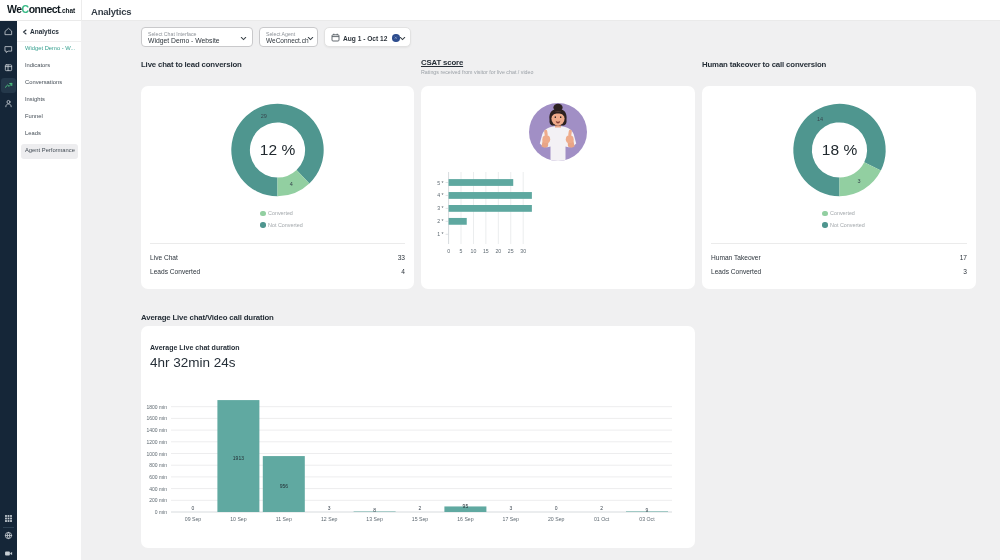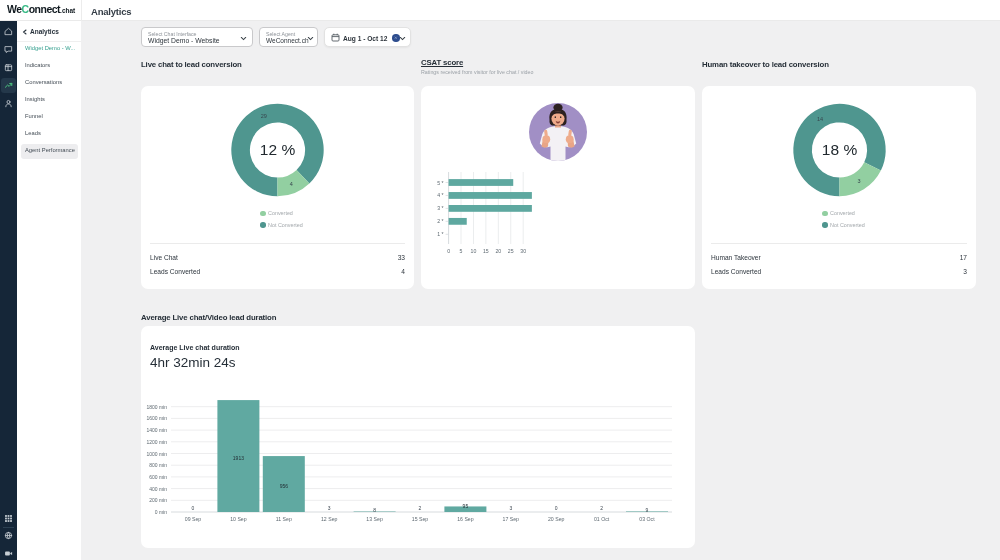--- a/index.html
+++ b/index.html
@@ -152,21 +152,21 @@
         <path d="M0.8 0.8 L3.2 3.2 M3.2 0.8 L0.8 3.2" stroke="#8fa3cc" stroke-width="0.8"></path>
       </svg>
     <svg class="chev" style="right:4px;top:7px" viewBox="0 0 8 8">
         <path d="M1.5 2.8 L4 5.2 L6.5 2.8" stroke="#3a4249" stroke-width="1.2" fill="none" stroke-linecap="round"></path>
       </svg>
   </div>
 
   <div class="ctitle" style="left:60px; top:39px;text-align:right;">Live chat to lead conversion</div>
   <div class="ctitle" style="left:340px; top:37px;text-decoration:underline;">CSAT score</div>
   <div class="csub" style="left:340px; top:48px;">Ratings received from visitor for live chat / video</div>
-  <div class="ctitle" style="left:621px; top:39px;">Human takeover to lead conversion</div>
+  <div class="ctitle" style="left:621px; top:39px;">Human takeover to call conversion</div>
 
   <div class="card" style="left:60px; top:65px; width:273px; height:203px;">
     <svg style="position:absolute;left:0;top:0" width="273" height="130" viewBox="0 0 273 130">
       <path d="M136.50 110.20 A46.20 46.20 0 1 1 168.38 97.43 L155.55 83.97 A27.60 27.60 0 1 0 136.50 91.60 Z" fill="#4f968f"></path>
       <path d="M168.38 97.43 A46.20 46.20 0 0 1 136.50 110.20 L136.50 91.60 A27.60 27.60 0 0 0 155.55 83.97 Z" fill="#92cfa1"></path>
       <text x="122.7" y="31.6" font-size="5.5" fill="#37474f" text-anchor="middle">29</text>
       <text x="150.3" y="100.3" font-size="5.5" fill="#37474f" text-anchor="middle">4</text>
       <text x="136.5" y="69" font-size="15.5" fill="#21292f" text-anchor="middle" font-weight="500">12 %</text>
     </svg>
     <div class="legend" style="left:119px; top:124px;"><span class="dot" style="background:#92cfa1;"></span>Converted</div>
@@ -248,21 +248,21 @@
     </svg>
     <div class="legend" style="left:120px; top:124px;"><span class="dot" style="background:#92cfa1;"></span>Converted</div>
     <div class="legend" style="left:120px; top:135.5px;"><span class="dot" style="background:#4f968f;"></span>Not Converted</div>
     <div class="rowline" style="top:157px;"></div>
     <div class="rowlab" style="top:168px;">Human Takeover</div>
     <div class="rowval" style="top:168px;">17</div>
     <div class="rowlab" style="top:182px;">Leads Converted</div>
     <div class="rowval" style="top:182px;">3</div>
   </div>
 
-  <div class="ctitle" style="left:60px; top:292px;">Average Live chat/Video lead duration</div>
+  <div class="ctitle" style="left:60px; top:292px;">Average Live chat/Video call duration</div>
   <div class="card" style="left:60px; top:305px; width:554px; height:222px;">
     <div style="position:absolute;left:9px;top:17.5px;font-size:7px;font-weight:bold;color:#262f38;">Average Live chat duration</div>
     <div style="position:absolute;left:9px;top:28.5px;font-size:13.5px;color:#262f38;">4hr 32min 24s</div>
     <svg id="bigchart" style="position:absolute;left:0;top:60px" width="554" height="150" viewBox="0 0 554 150">
         <line x1="30" y1="126" x2="531" y2="126" stroke="#d7dbde" stroke-width="1"></line>
         <text x="26" y="128" font-size="5" fill="#5f6a72" text-anchor="end">0 min</text>
         <line x1="30" y1="114.3" x2="531" y2="114.3" stroke="#ededee" stroke-width="1"></line>
         <text x="26" y="116.3" font-size="5" fill="#5f6a72" text-anchor="end">200 min</text>
         <line x1="30" y1="102.6" x2="531" y2="102.6" stroke="#ededee" stroke-width="1"></line>
         <text x="26" y="104.6" font-size="5" fill="#5f6a72" text-anchor="end">400 min</text>

